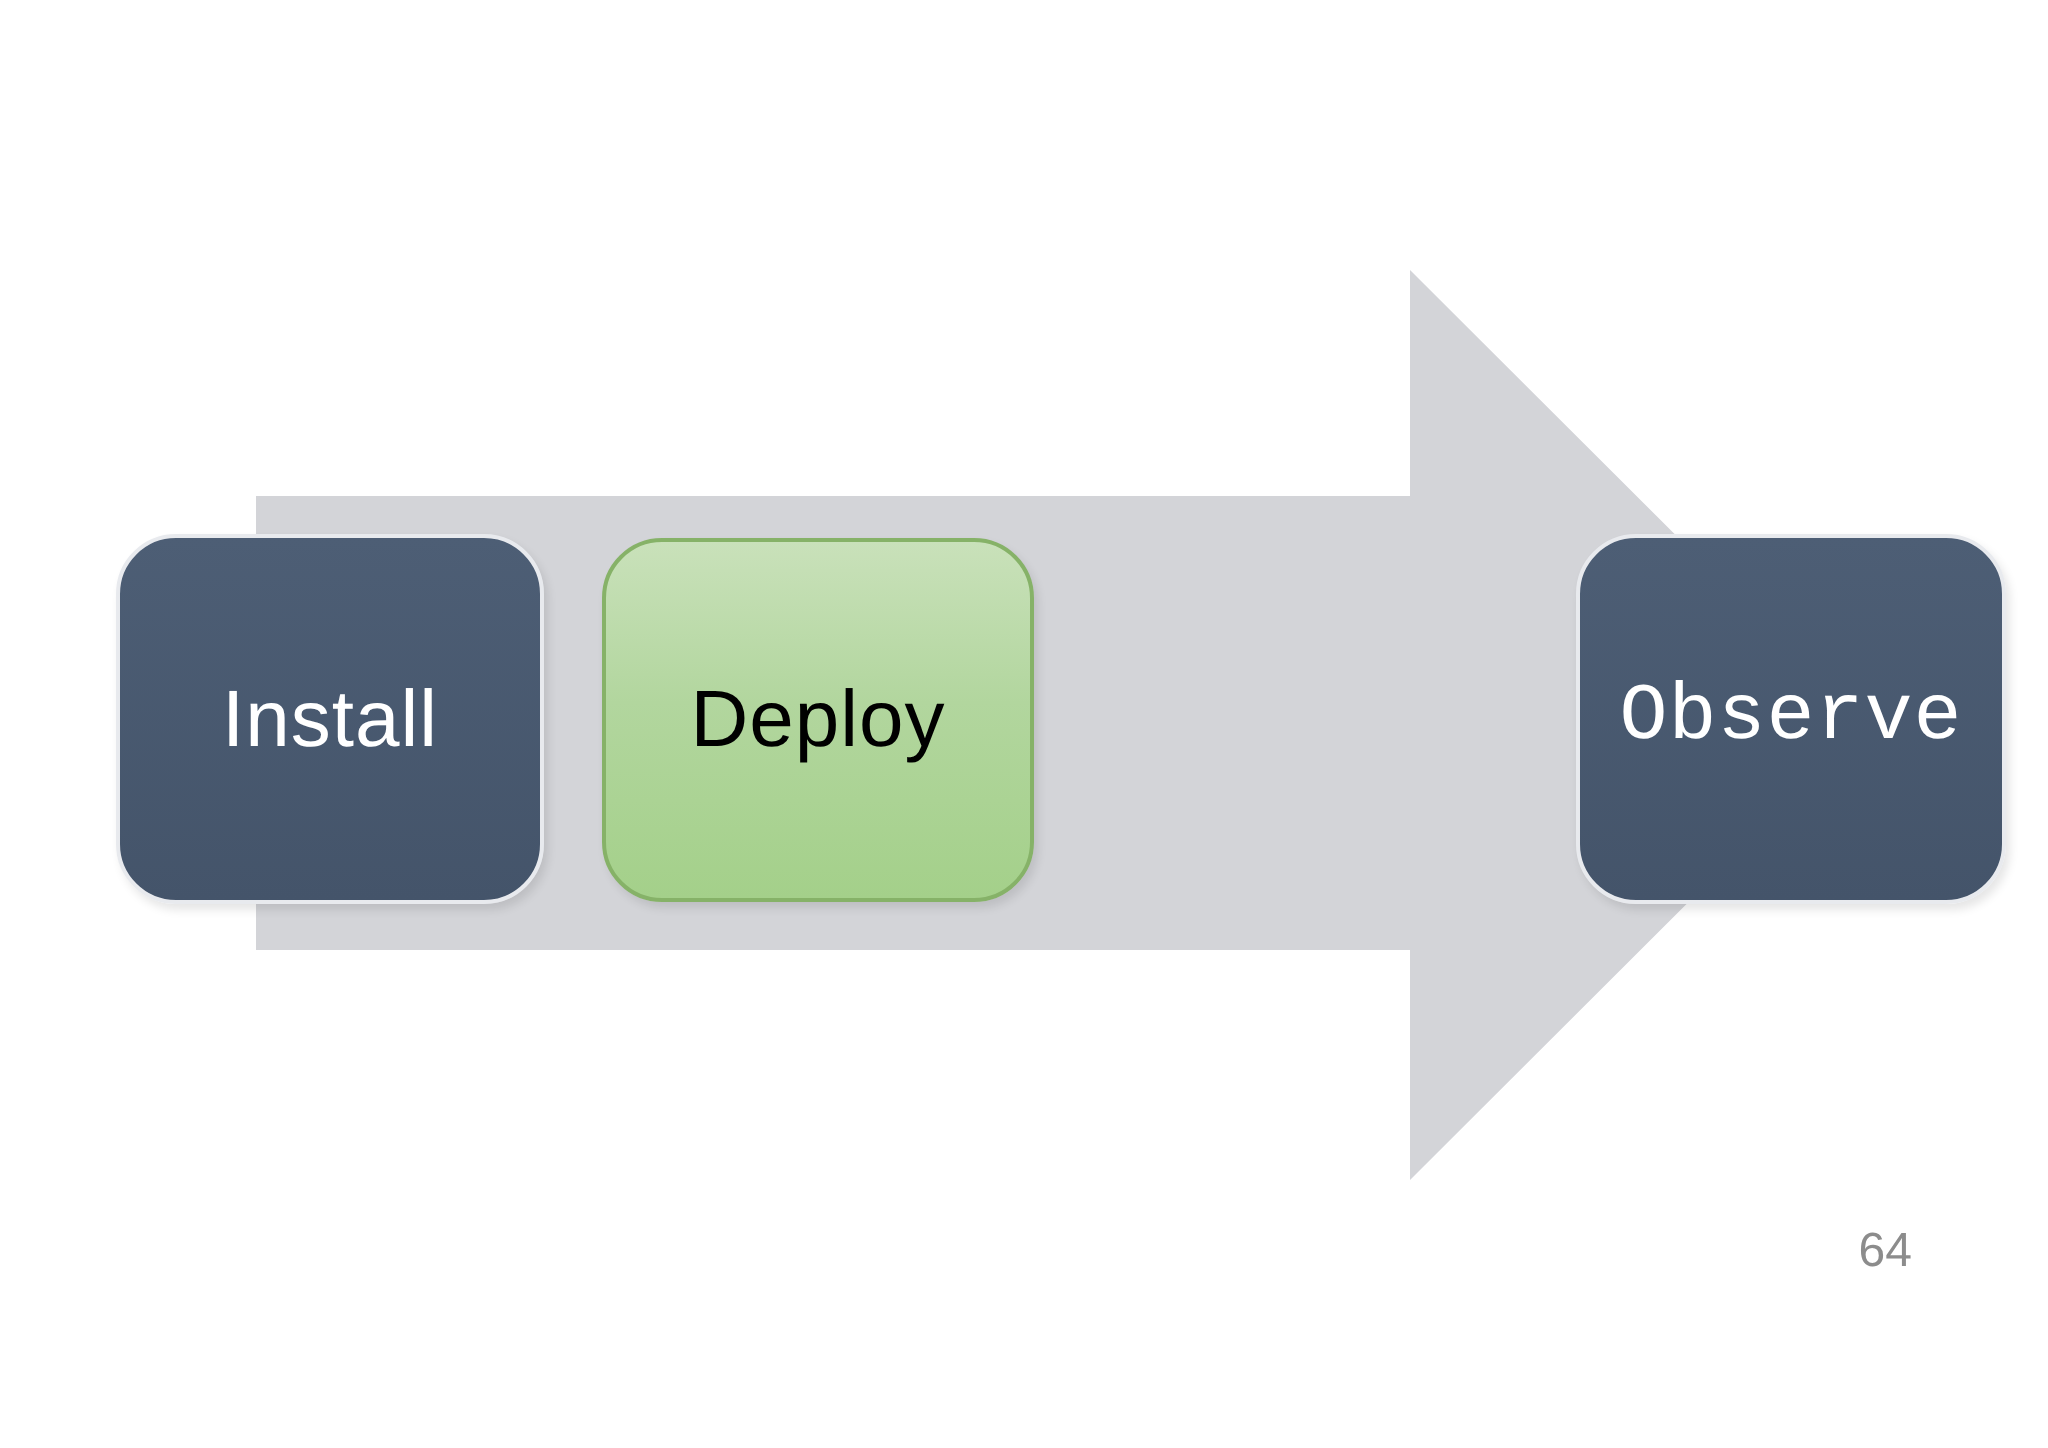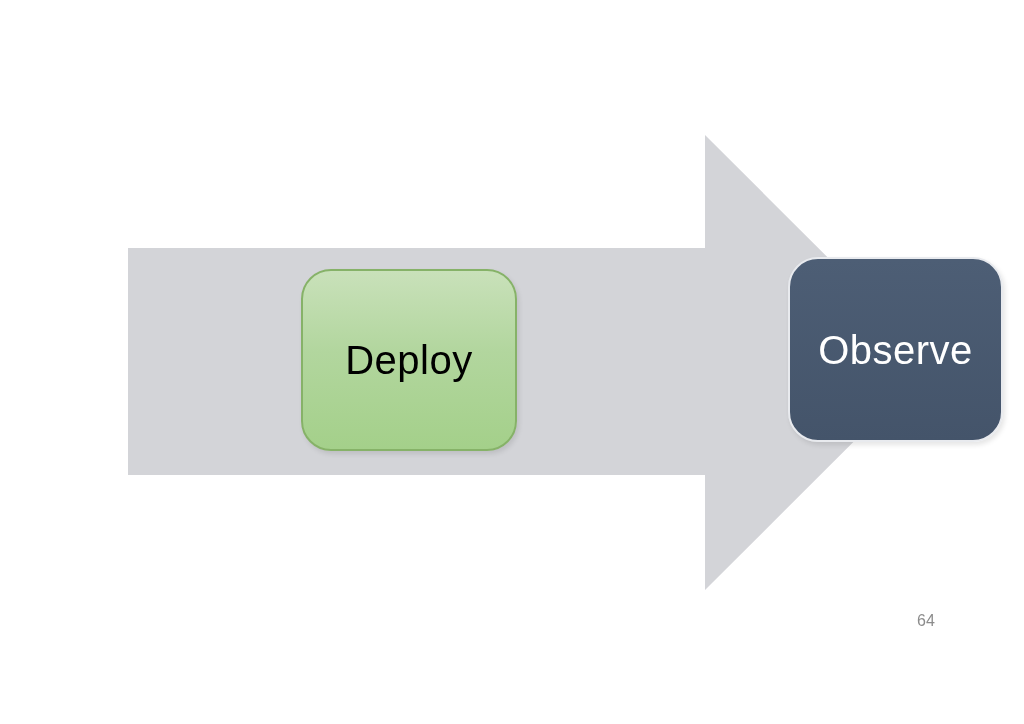--- a/index.html
+++ b/index.html
@@ -35,40 +35,43 @@
   }
   .step .step-label {
     font-size: 40px;
     line-height: 1;
     letter-spacing: 0.5px;
     white-space: nowrap;
   }
   .pos-0 { left: 58px;  top: 267px; width: 214px; height: 185px; }
   .pos-1 { left: 301px; top: 269px; width: 216px; height: 182px; }
   .pos-2 { left: 546px; top: 267px; width: 214px; height: 185px; }
-  .pos-3 { left: 788px; top: 257px; width: 215px; height: 185px; }
+  .pos-3 { left: 788px; top: 267px; width: 215px; height: 185px; font-family: Liberation Mono, monospace; }
   .page-number {
     position: absolute;
     left: 896px;
     top: 612px;
     width: 60px;
-    text-align: center;
-    font-size: 16px;
+    text-align: right;
+    font-size: 24px;
     color: #8c8c8c;
   }
 </style>
 </head>
 <body>
 
 <div class="slide">
 
   <svg class="arrow-svg" viewBox="0 0 1024 724" xmlns="http://www.w3.org/2000/svg" aria-hidden="true">
     <polygon points="128,248 705,248 705,135 933,362.5 705,590 705,475 128,475" fill="#d3d4d8"></polygon>
   </svg>
 
+  <div class="step pos-0" style="background: linear-gradient(rgb(77, 94, 117) 0%, rgb(68, 84, 106) 100%); border-color: rgb(232, 234, 238); color: rgb(255, 255, 255);">
+    <span class="step-label">Install</span>
+  </div>
 
   <div class="step pos-1" style="background: linear-gradient(rgb(201, 225, 186) 0%, rgb(178, 214, 158) 45%, rgb(164, 208, 138) 100%); border-color: rgb(134, 178, 104); color: rgb(0, 0, 0);">
     <span class="step-label">Deploy</span>
   </div>
 
 
   <div class="step pos-3" style="background: linear-gradient(rgb(77, 94, 117) 0%, rgb(68, 84, 106) 100%); border-color: rgb(232, 234, 238); color: rgb(255, 255, 255);">
     <span class="step-label">Observe</span>
   </div>
 

